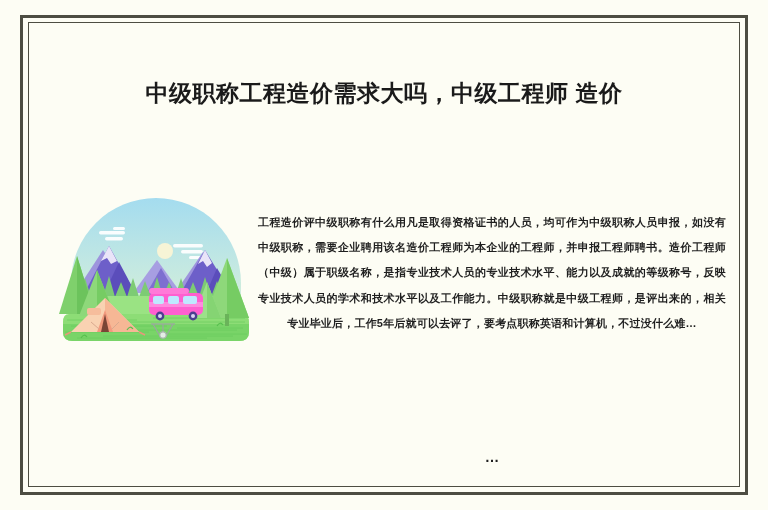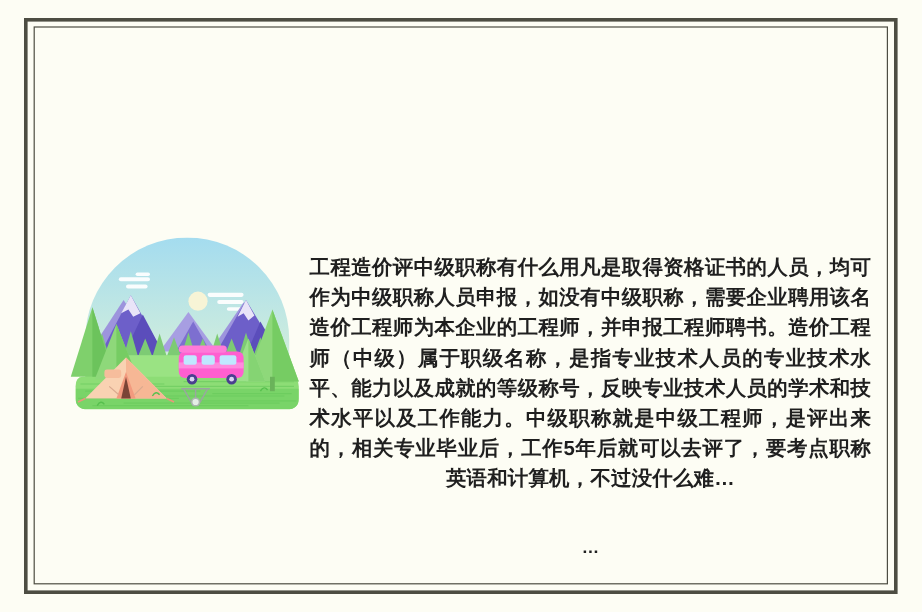--- a/index.html
+++ b/index.html
@@ -70,21 +70,21 @@
     width: 198px;
     height: 155px;
   }
 
   
   .body-text {
     position: absolute;
     left: 258px;
     top: 210px;
     width: 468px;
-    font-size: 17px;
+    font-size: 11px;
     font-weight: bold;
     line-height: 25.2px;
     color: #1f1f1f;
     text-align: justify;
     text-align-last: center;
     letter-spacing: 0.2px;
     font-family: "Liberation Sans", "DejaVu Sans", sans-serif;
   }
   .body-ellipsis {
     position: absolute;
@@ -99,20 +99,21 @@
   }
 </style>
 </head>
 <body>
 
 <div class="page">
 
   <div class="frame-outer"></div>
   <div class="frame-inner"></div>
 
+  <div class="title">中级职称工程造价需求大吗，中级工程师 造价</div>
 
   <div class="illustration">
     <svg viewBox="0 0 198 155" xmlns="http://www.w3.org/2000/svg" aria-hidden="true">
       <defs>
         <linearGradient id="skyGrad" x1="0" y1="0" x2="0" y2="1">
           <stop offset="0%" stop-color="#a4dcef"></stop>
           <stop offset="55%" stop-color="#c3e8e2"></stop>
           <stop offset="100%" stop-color="#dcf2d6"></stop>
         </linearGradient>
         <clipPath id="domeClip">

